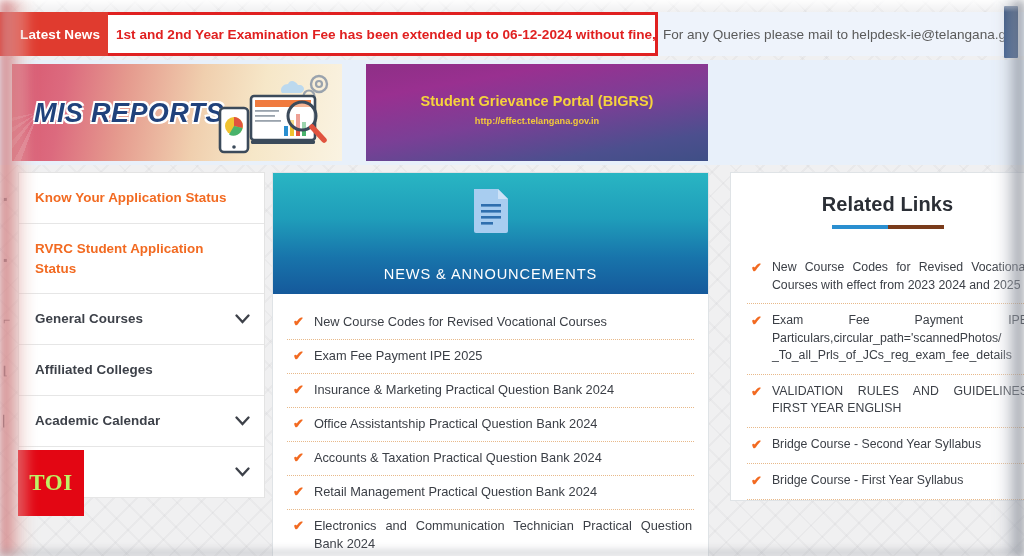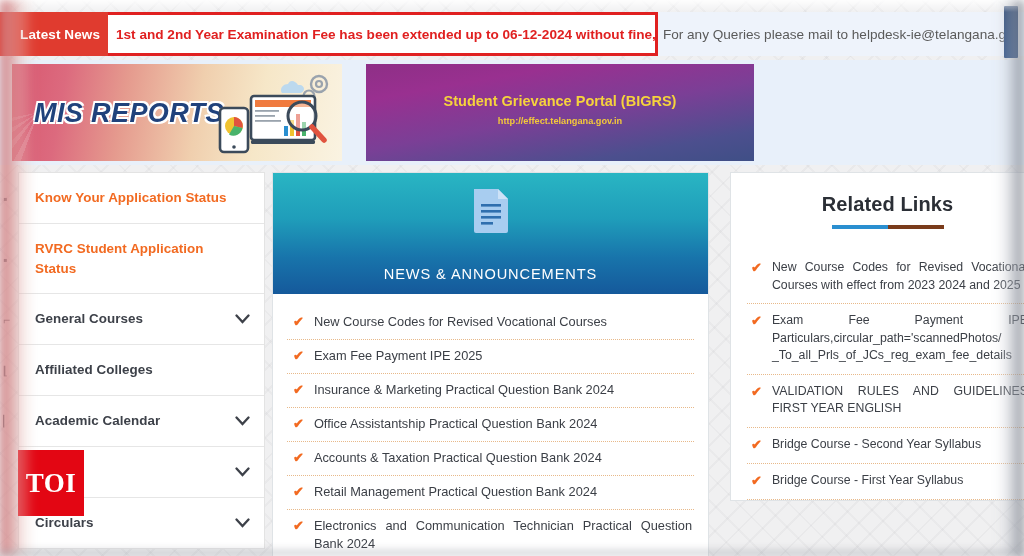--- a/index.html
+++ b/index.html
@@ -134,21 +134,21 @@
     white-space: nowrap;
   }
   .mis-art {
     position: absolute;
     right: 8px; top: 6px;
     width: 120px; height: 86px;
   }
   
   .promo-grv {
     left: 366px;
-    width: 388px;
+    width: 342px;
     background: linear-gradient(170deg, #8e2f86 0%, #993090 22%, #7b3f96 52%, #4c4f8e 82%, #3f4f86 100%);
   }
   .grv-title {
     position: absolute;
     left: 0; right: 0; top: 29px;
     text-align: center;
     color: #f6d33c;
     font-size: 14.5px;
     font-weight: bold;
     white-space: nowrap;
@@ -222,24 +222,24 @@
     width: 10px; height: 13px;
     color: #6c737d;
     font-size: 12px;
     overflow: hidden;
   }
   .toi-logo {
     position: absolute;
     left: 18px; top: 450px;
     width: 66px; height: 66px;
     background: #e30613;
-    color: #ffffff;
+    color: #bef264;
     font-family: "Liberation Serif", serif;
     font-weight: bold;
-    font-size: 27px;
+    font-size: 23px;
     display: flex;
     align-items: center;
     justify-content: center;
     letter-spacing: .5px;
     z-index: 40;
   }
 
   
   .news-panel {
     position: absolute;
@@ -468,26 +468,20 @@
       </svg>
     </div>
 
     <div class="side-item">
       <span class="side-label">s</span>
       <svg class="chev" width="15" height="10" viewBox="0 0 15 10">
         <path d="M1.5 1.5 L7.5 8 L13.5 1.5" fill="none" stroke="#3d4149" stroke-width="2.3" stroke-linecap="round"></path>
       </svg>
     </div>
 
-    <div class="side-item">
-      <span class="side-label">Circulars</span>
-      <svg class="chev" width="15" height="10" viewBox="0 0 15 10">
-        <path d="M1.5 1.5 L7.5 8 L13.5 1.5" fill="none" stroke="#3d4149" stroke-width="2.3" stroke-linecap="round"></path>
-      </svg>
-    </div>
   </div>
 
   <div class="toi-logo">
     <span>TOI</span>
   </div>
 
   <div class="news-panel">
     <div class="news-head">
       <svg class="doc-icon" viewBox="0 0 38 46">
         <path d="M2 2 h24 l10 10 v32 a2 2 0 0 1 -2 2 H4 a2 2 0 0 1 -2 -2 Z" fill="#a8cdf0"></path>

